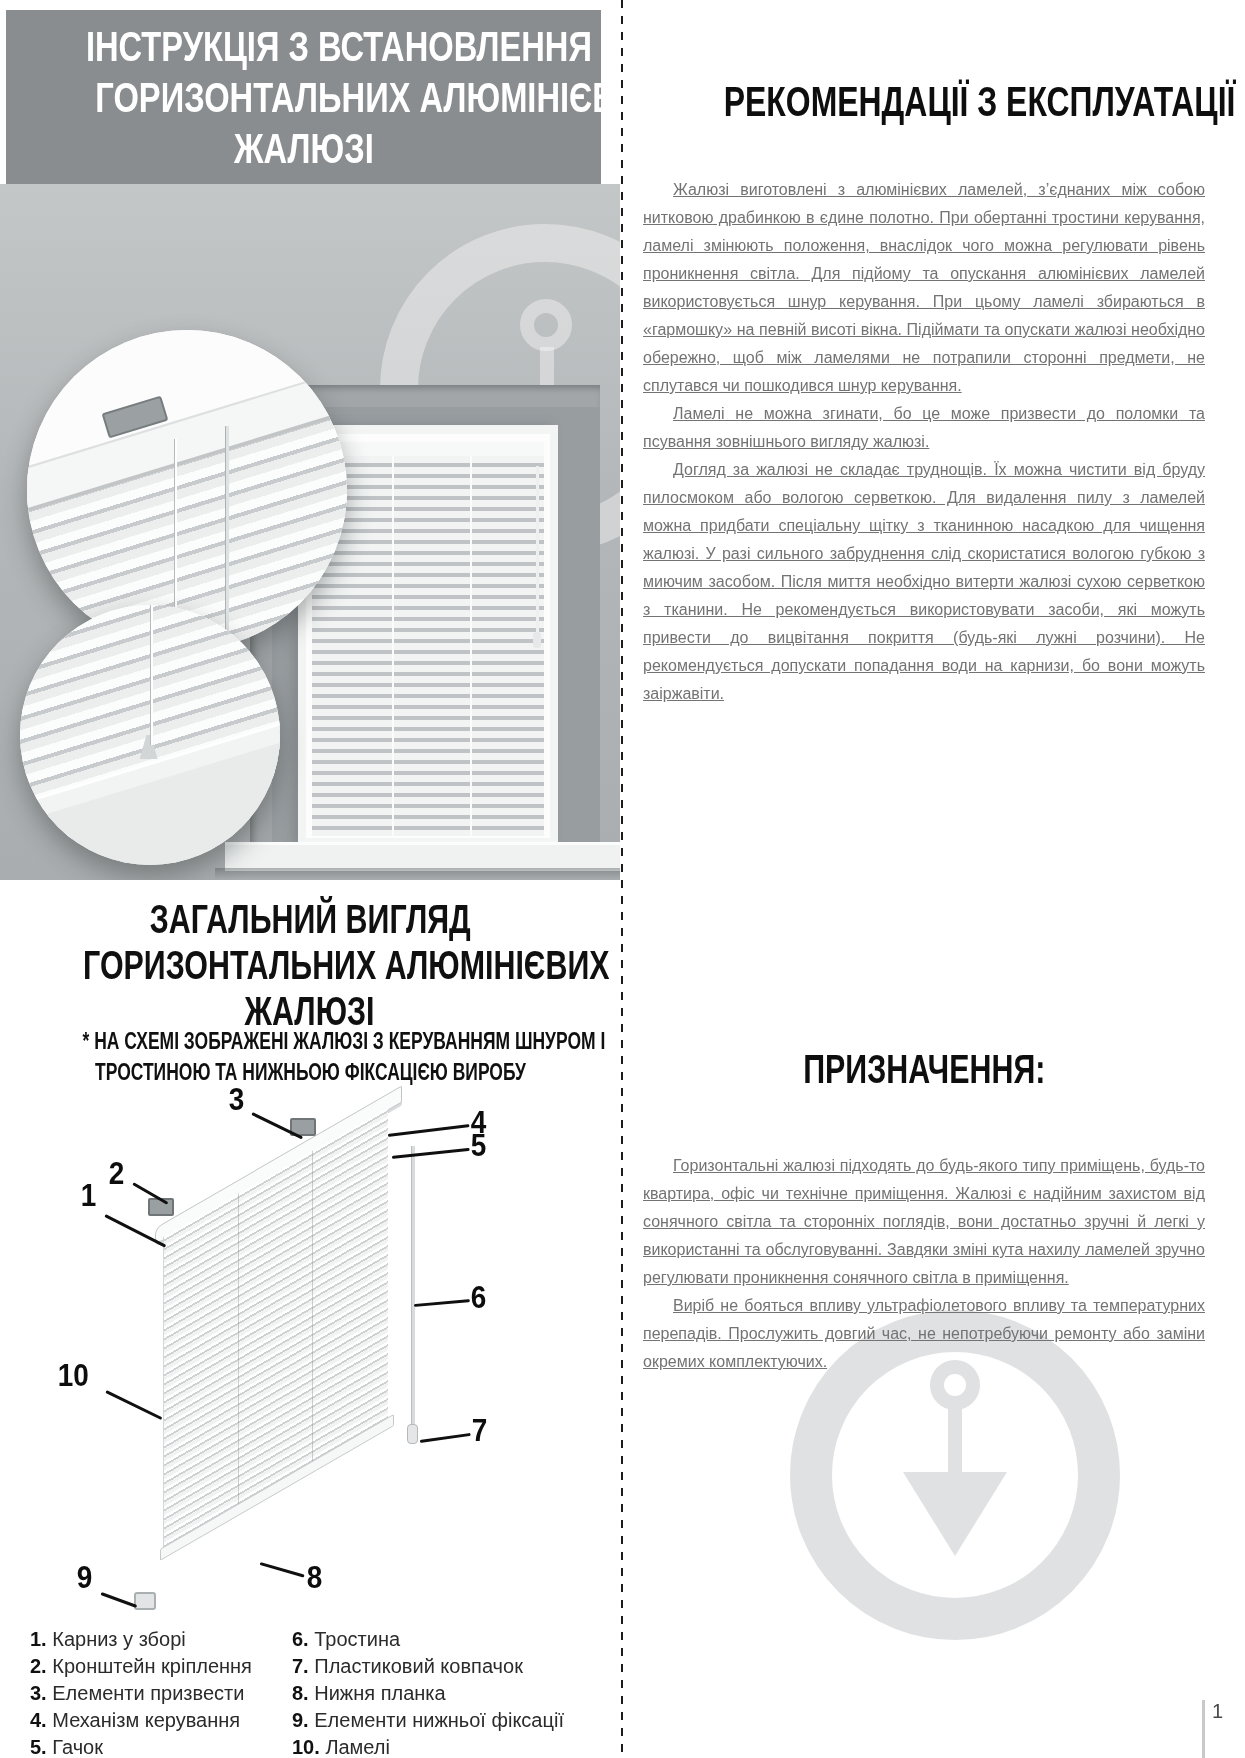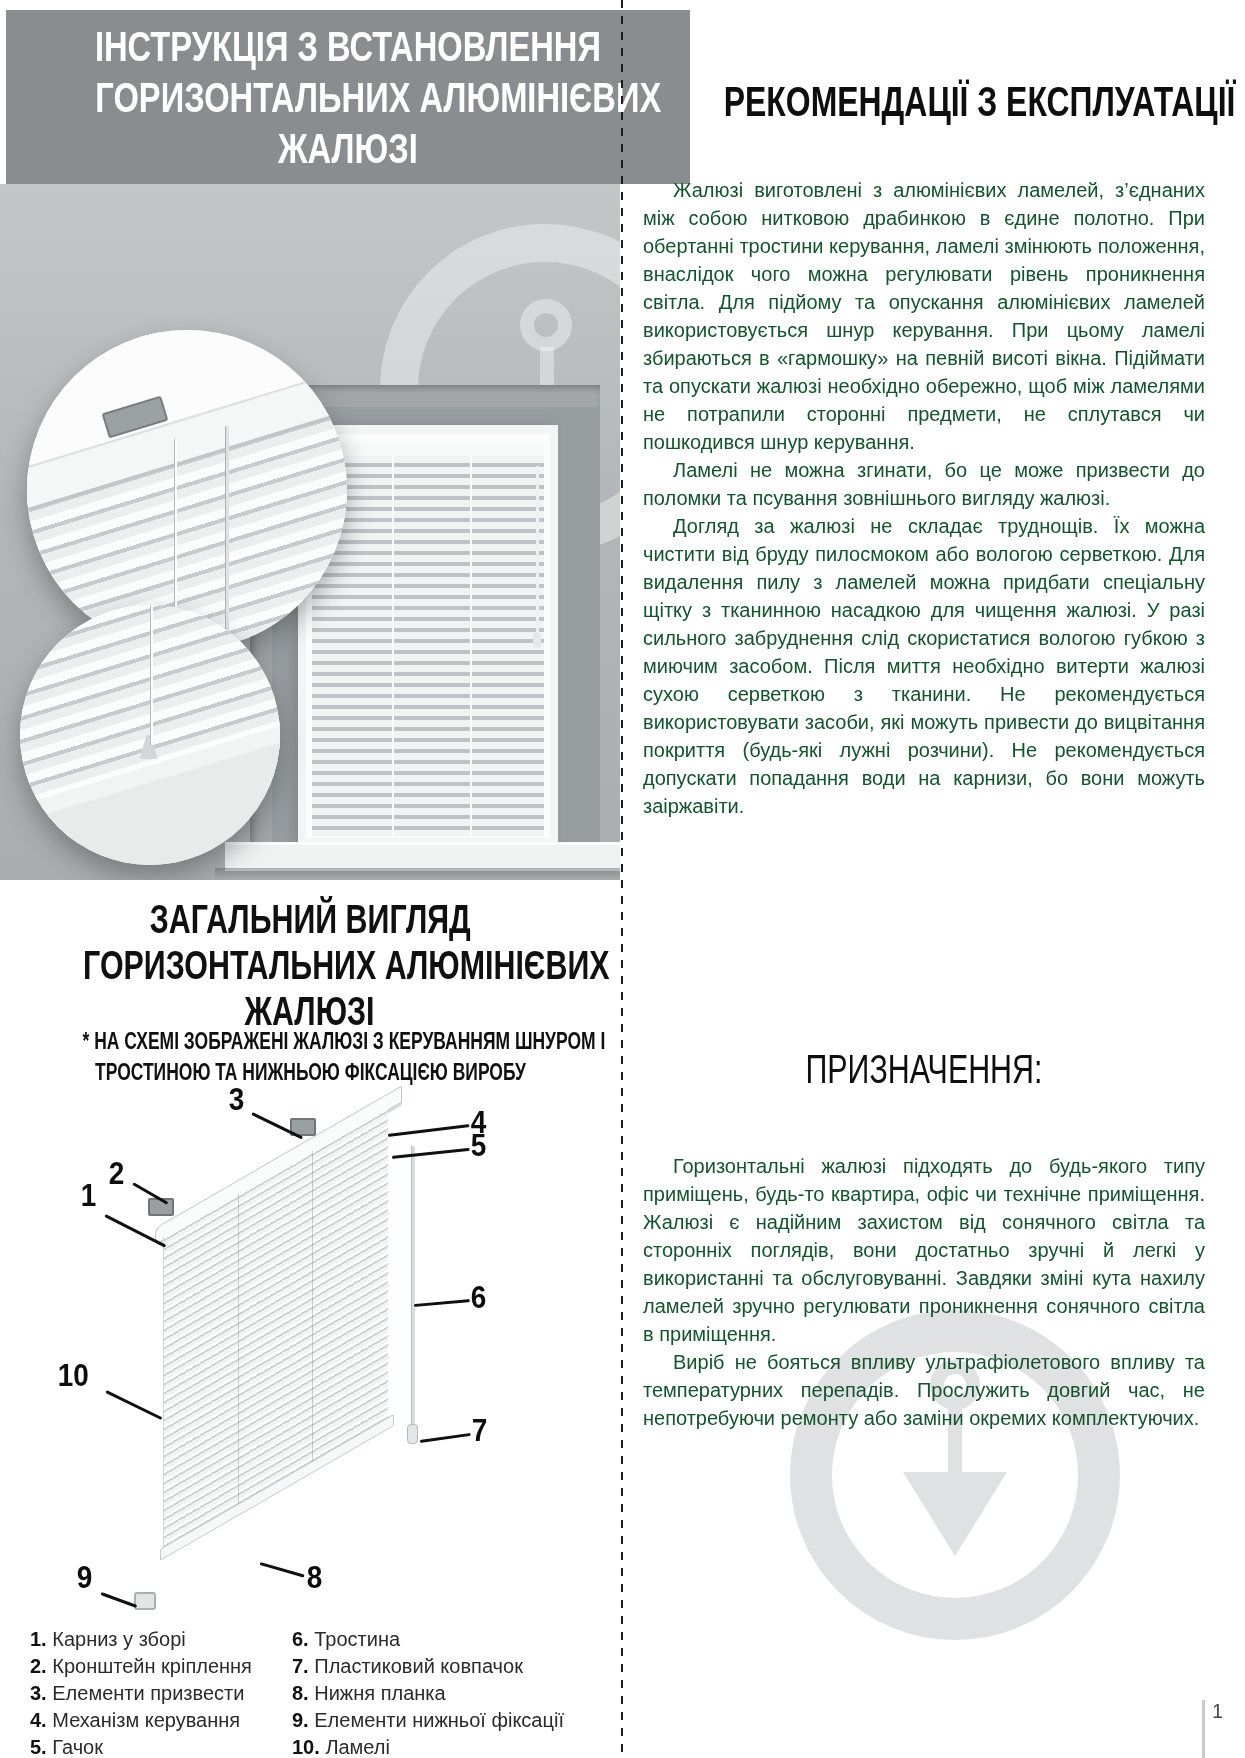--- a/index.html
+++ b/index.html
@@ -3,21 +3,21 @@
 <meta charset="utf-8">
 <style>
   html,body{margin:0;padding:0;background:#ffffff;}
   .page{position:relative;width:1245px;height:1758px;background:#ffffff;overflow:hidden;
         font-family:"Liberation Sans",sans-serif;color:#222;}
   
   .abs{position:absolute;}
   .condline{text-align:center;white-space:nowrap;}
   .condline>span{display:inline-block;transform:scaleX(0.76);transform-origin:50% 50%;white-space:nowrap;}
   
-  .hdr-band{left:6px;top:10px;width:684px;height:174px;background:#8a8d8f;
+  .hdr-band{left:6px;top:10px;width:595px;height:174px;background:#8a8d8f;
             display:flex;flex-direction:column;justify-content:center;gap:2px;}
   .hdr-band .condline{color:#ffffff;font-weight:700;font-size:43px;line-height:49px;}
   
   .photo{left:0;top:184px;width:620px;height:696px;overflow:hidden;
          background:linear-gradient(180deg,#c4c7c8 0%,#b4b7b9 45%,#a9adaf 100%);}
   .wm{border-radius:50%;}
   .wm-ring1{left:380px;top:40px;width:330px;height:330px;border:38px solid rgba(255,255,255,0.38);box-sizing:border-box;}
   .wm1-head{left:520px;top:115px;width:52px;height:52px;border:14px solid rgba(255,255,255,0.38);border-radius:50%;box-sizing:border-box;}
   .wm1-stem{left:540px;top:163px;width:14px;height:70px;background:rgba(255,255,255,0.38);}
   .wm1-blade{left:495px;top:233px;width:0;height:0;border-left:52px solid transparent;border-right:52px solid transparent;border-top:86px solid rgba(255,255,255,0.38);}
@@ -99,24 +99,24 @@
   .divider{left:621px;top:0;width:2px;height:1758px;
      background:repeating-linear-gradient(180deg,#1c1c1c 0 8px,transparent 8px 16px);}
   
   .wm-ring2{left:790px;top:1310px;width:330px;height:330px;border:42px solid #e0e1e2;box-sizing:border-box;border-radius:50%;z-index:1;}
   .wm2-head{left:930px;top:1360px;width:50px;height:50px;border:14px solid #e0e1e2;border-radius:50%;box-sizing:border-box;z-index:1;}
   .wm2-stem{left:948px;top:1406px;width:14px;height:66px;background:#e0e1e2;z-index:1;}
   .wm2-blade{left:903px;top:1472px;width:0;height:0;border-left:52px solid transparent;border-right:52px solid transparent;border-top:84px solid #e0e1e2;z-index:1;}
   .rightcol{left:643px;top:0;width:562px;height:1758px;z-index:2;}
   .care-title{position:absolute;left:0;top:34px;width:562px;margin-top:43px;}
   .care-title .condline{color:#0e0e0e;font-weight:700;font-size:42px;line-height:50px;}
-  .body-text{position:absolute;font-size:20px;line-height:28px;text-align:justify;color:#14532d;}
+  .body-text{position:absolute;font-size:16px;line-height:28px;text-align:justify;color:#737373;text-decoration:underline;}
   .care-text{left:0;top:176px;width:562px;}
   .purpose-title{position:absolute;left:0;top:1046px;width:562px;}
-  .purpose-title .condline{color:#0e0e0e;font-weight:400;font-size:40px;line-height:46px;}
+  .purpose-title .condline{color:#0e0e0e;font-weight:700;font-size:40px;line-height:46px;}
   .purpose-text{left:0;top:1152px;width:562px;}
   .body-text p{margin:0;text-indent:30px;}
   
   .pagenum-bar{left:1202px;top:1700px;width:3px;height:58px;background:#c7c9ca;}
   .pagenum{left:1212px;top:1700px;font-size:20px;color:#4a4a4a;}
 </style>
 </head>
 <body>
 
 <div class="page">

